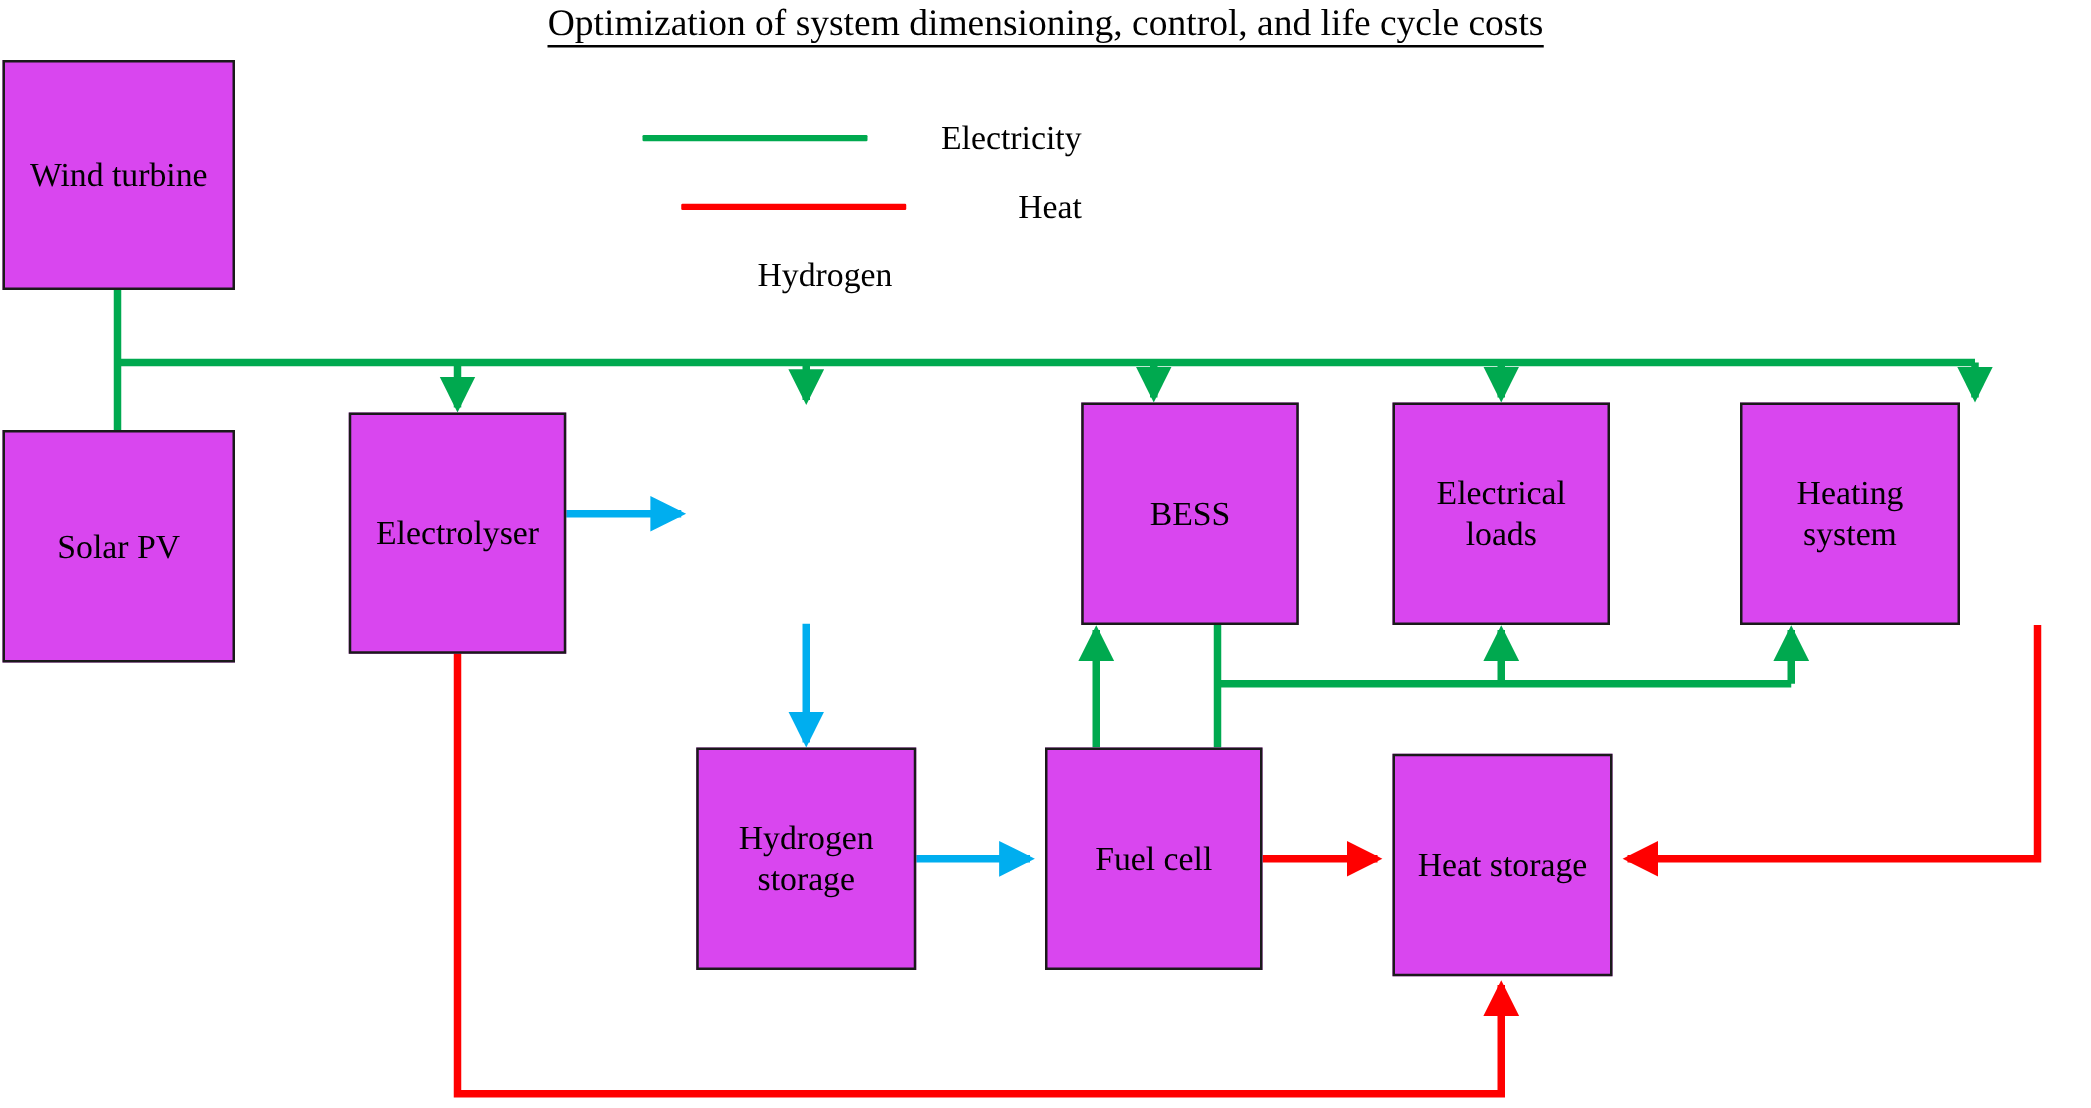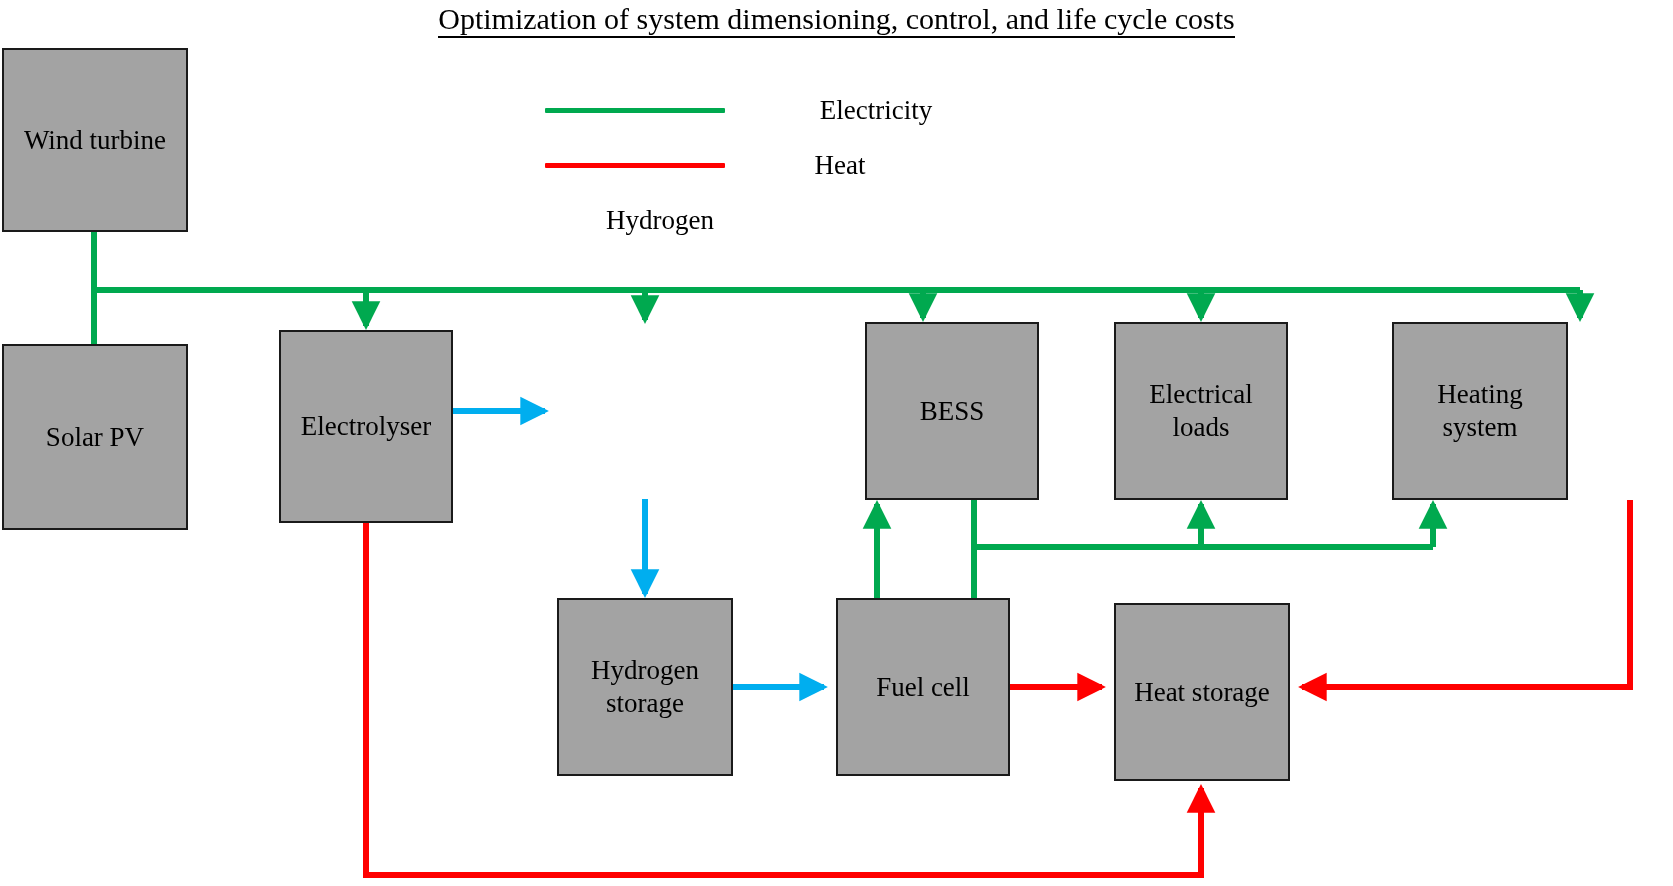--- a/index.html
+++ b/index.html
@@ -29,21 +29,21 @@
     border-radius: 17px;
   }
   #title span {
     border-bottom: 2px solid #000;
     padding-bottom: 1px;
   }
   .node {
     position: absolute;
     box-sizing: border-box;
     border: 2px solid #1a1a1a;
-    background: #a3a3a3;
+    background: #d946ef;
     display: flex;
     align-items: center;
     justify-content: center;
     text-align: center;
     color: #000000;
     font-size: 27px;
     line-height: 33px;
     z-index: 4;
   }
   .node.circle {
@@ -83,21 +83,21 @@
 </style>
 </head>
 <body>
 
 <div id="stage">
 
   <div id="title"><span>Optimization of system dimensioning, control, and life cycle costs</span></div>
 
   <div class="legend">
 
-    <div class="legend-row" style="left:545px; top:95px;gap:36px;">
+    <div class="legend-row" style="left:514px; top:95px;">
       <div class="legend-line" style="background:#00A94F;"></div>
       <div class="legend-label">Electricity</div>
     </div>
 
     <div class="legend-row" style="left:545px; top:150px;">
       <div class="legend-line" style="background:#FF0000;"></div>
       <div class="legend-label">Heat</div>
     </div>
 
     <div class="legend-row" style="left:545px; top:205px;flex-direction:column;">

